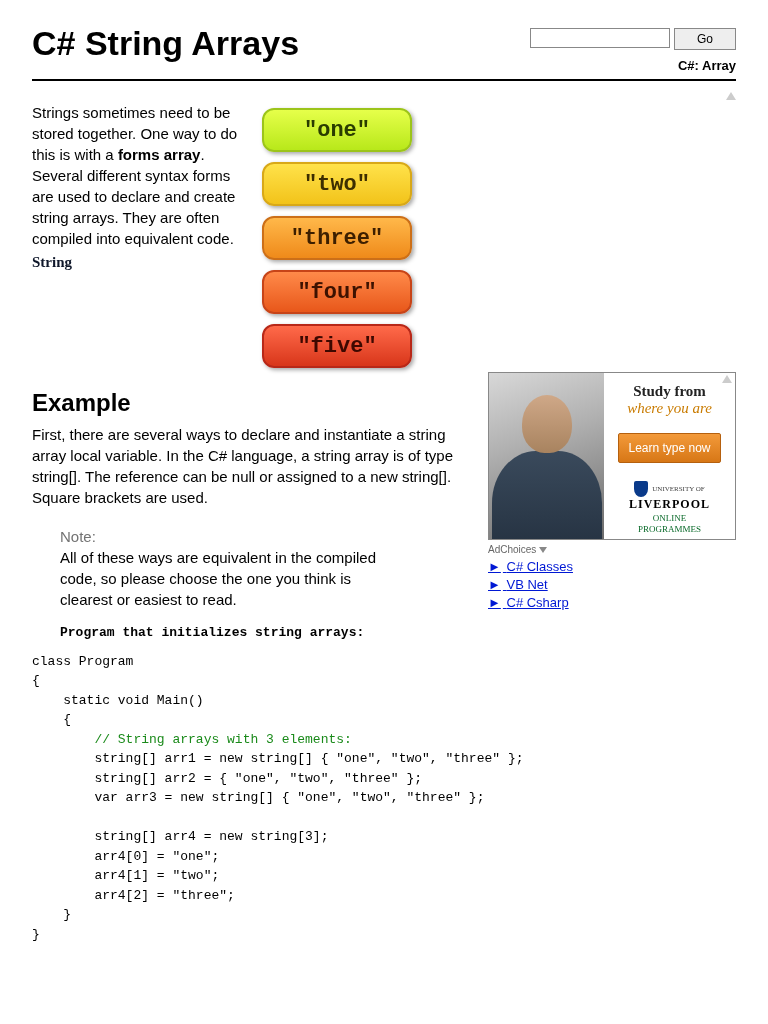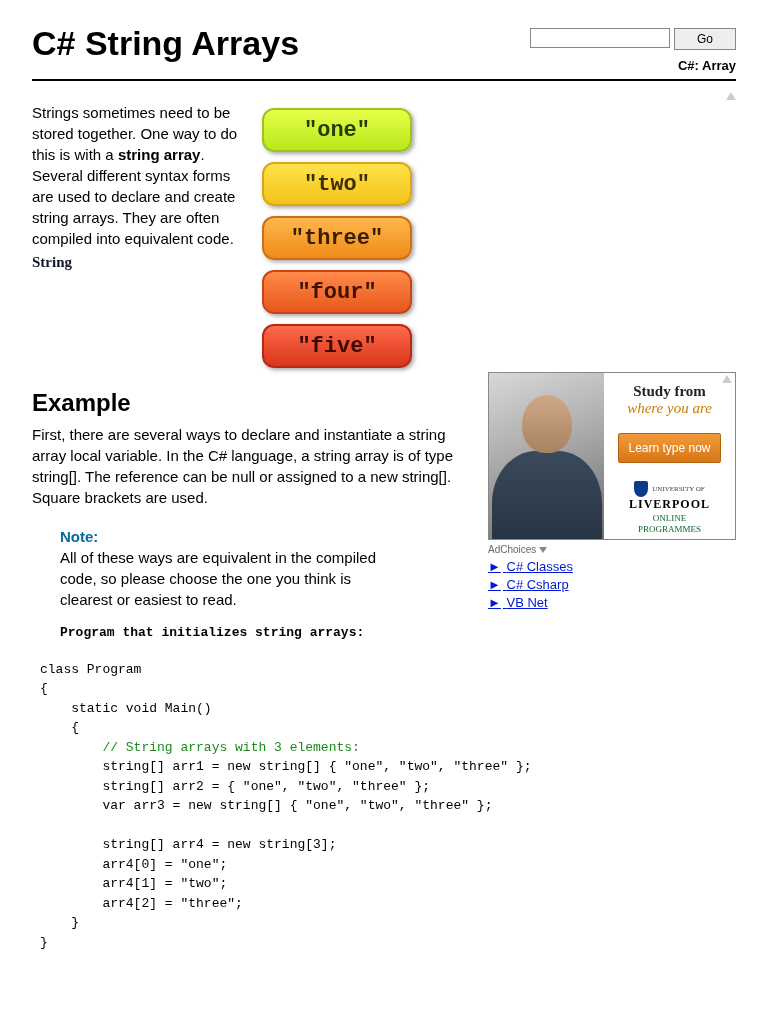--- a/index.html
+++ b/index.html
@@ -181,32 +181,32 @@
     font-size: 13px;
     margin-bottom: 3px;
     cursor:pointer;
   }
   .ad-links .arrow { color:#0018d4; text-decoration:none; margin-right:2px; }
   .note-block {
     margin: 18px 0 12px 28px;
     max-width: 340px;
     line-height: 1.4;
   }
-  .note-label { color: #0369a1; font-weight: bold; }
+  .note-label { color: #737373; font-weight: normal; }
   .code-title {
     font-family: Liberation Mono, monospace;
     font-weight: bold;
     font-size: 13px;
     margin: 14px 0 10px 28px;
   }
   pre.code {
     font-family: "Courier New", monospace;
     font-size: 13px;
     line-height: 1.5;
-    margin: 8px;
+    margin: 0;
     white-space: pre;
   }
   .code-comment { color: #1a8a1a; }
   .dtri { display:inline-block; width:0;height:0; border-left:4px solid transparent; border-right:4px solid transparent; border-top:6px solid #888; vertical-align:middle;}
 </style>
 </head>
 <body>
 
 <div class="header-row">
   <h1>C# String Arrays</h1>
@@ -220,21 +220,21 @@
     </div>
   </div>
 </div>
 
 <hr class="divider">
 <div class="ad-marker"><span class="tri"></span></div>
 
 <div class="intro-wrap">
   <div class="intro-text">
     <p>
-      <span>Strings sometimes need to be stored together. One way to do this is with a </span><b>string array</b><span>. Several different syntax forms are used to declare and create string arrays. They are often compiled into equivalent code.</span>
+      <span>Strings sometimes need to be stored together. One way to do this is with a </span><b>forms array</b><span>. Several different syntax forms are used to declare and create string arrays. They are often compiled into equivalent code.</span>
     </p>
     <a class="link-blue">String</a>
   </div>
   <div class="pills">
     <div class="pill pill-1">"one"</div>
     <div class="pill pill-2">"two"</div>
     <div class="pill pill-3">"three"</div>
     <div class="pill pill-4">"four"</div>
     <div class="pill pill-5">"five"</div>
   </div>
@@ -267,22 +267,22 @@
         <div class="ad-uni">
           <span class="shield"></span><span style="font-size:7px;">UNIVERSITY OF</span><br>
           <span class="lname">LIVERPOOL</span>
           <div class="prog"><span>ONLINE</span><br><span>PROGRAMMES</span></div>
         </div>
       </div>
     </div>
     <div class="adchoices-small"><span>AdChoices</span> <span class="dtri"></span></div>
     <div class="ad-links">
       <a><span class="arrow">►</span> <span>C# Classes</span></a>
+      <a><span class="arrow">►</span> <span>VB Net</span></a>
       <a><span class="arrow">►</span> <span>C# Csharp</span></a>
-      <a><span class="arrow">►</span> <span>VB Net</span></a>
     </div>
   </div>
 </div>
 
 <pre class="code"><span>class Program</span>
 <span>{</span>
 <span>    static void Main()</span>
 <span>    {</span>
 <span class="code-comment">        // String arrays with 3 elements:</span>
 <span>        string[] arr1 = new string[] { "one", "two", "three" };</span>

